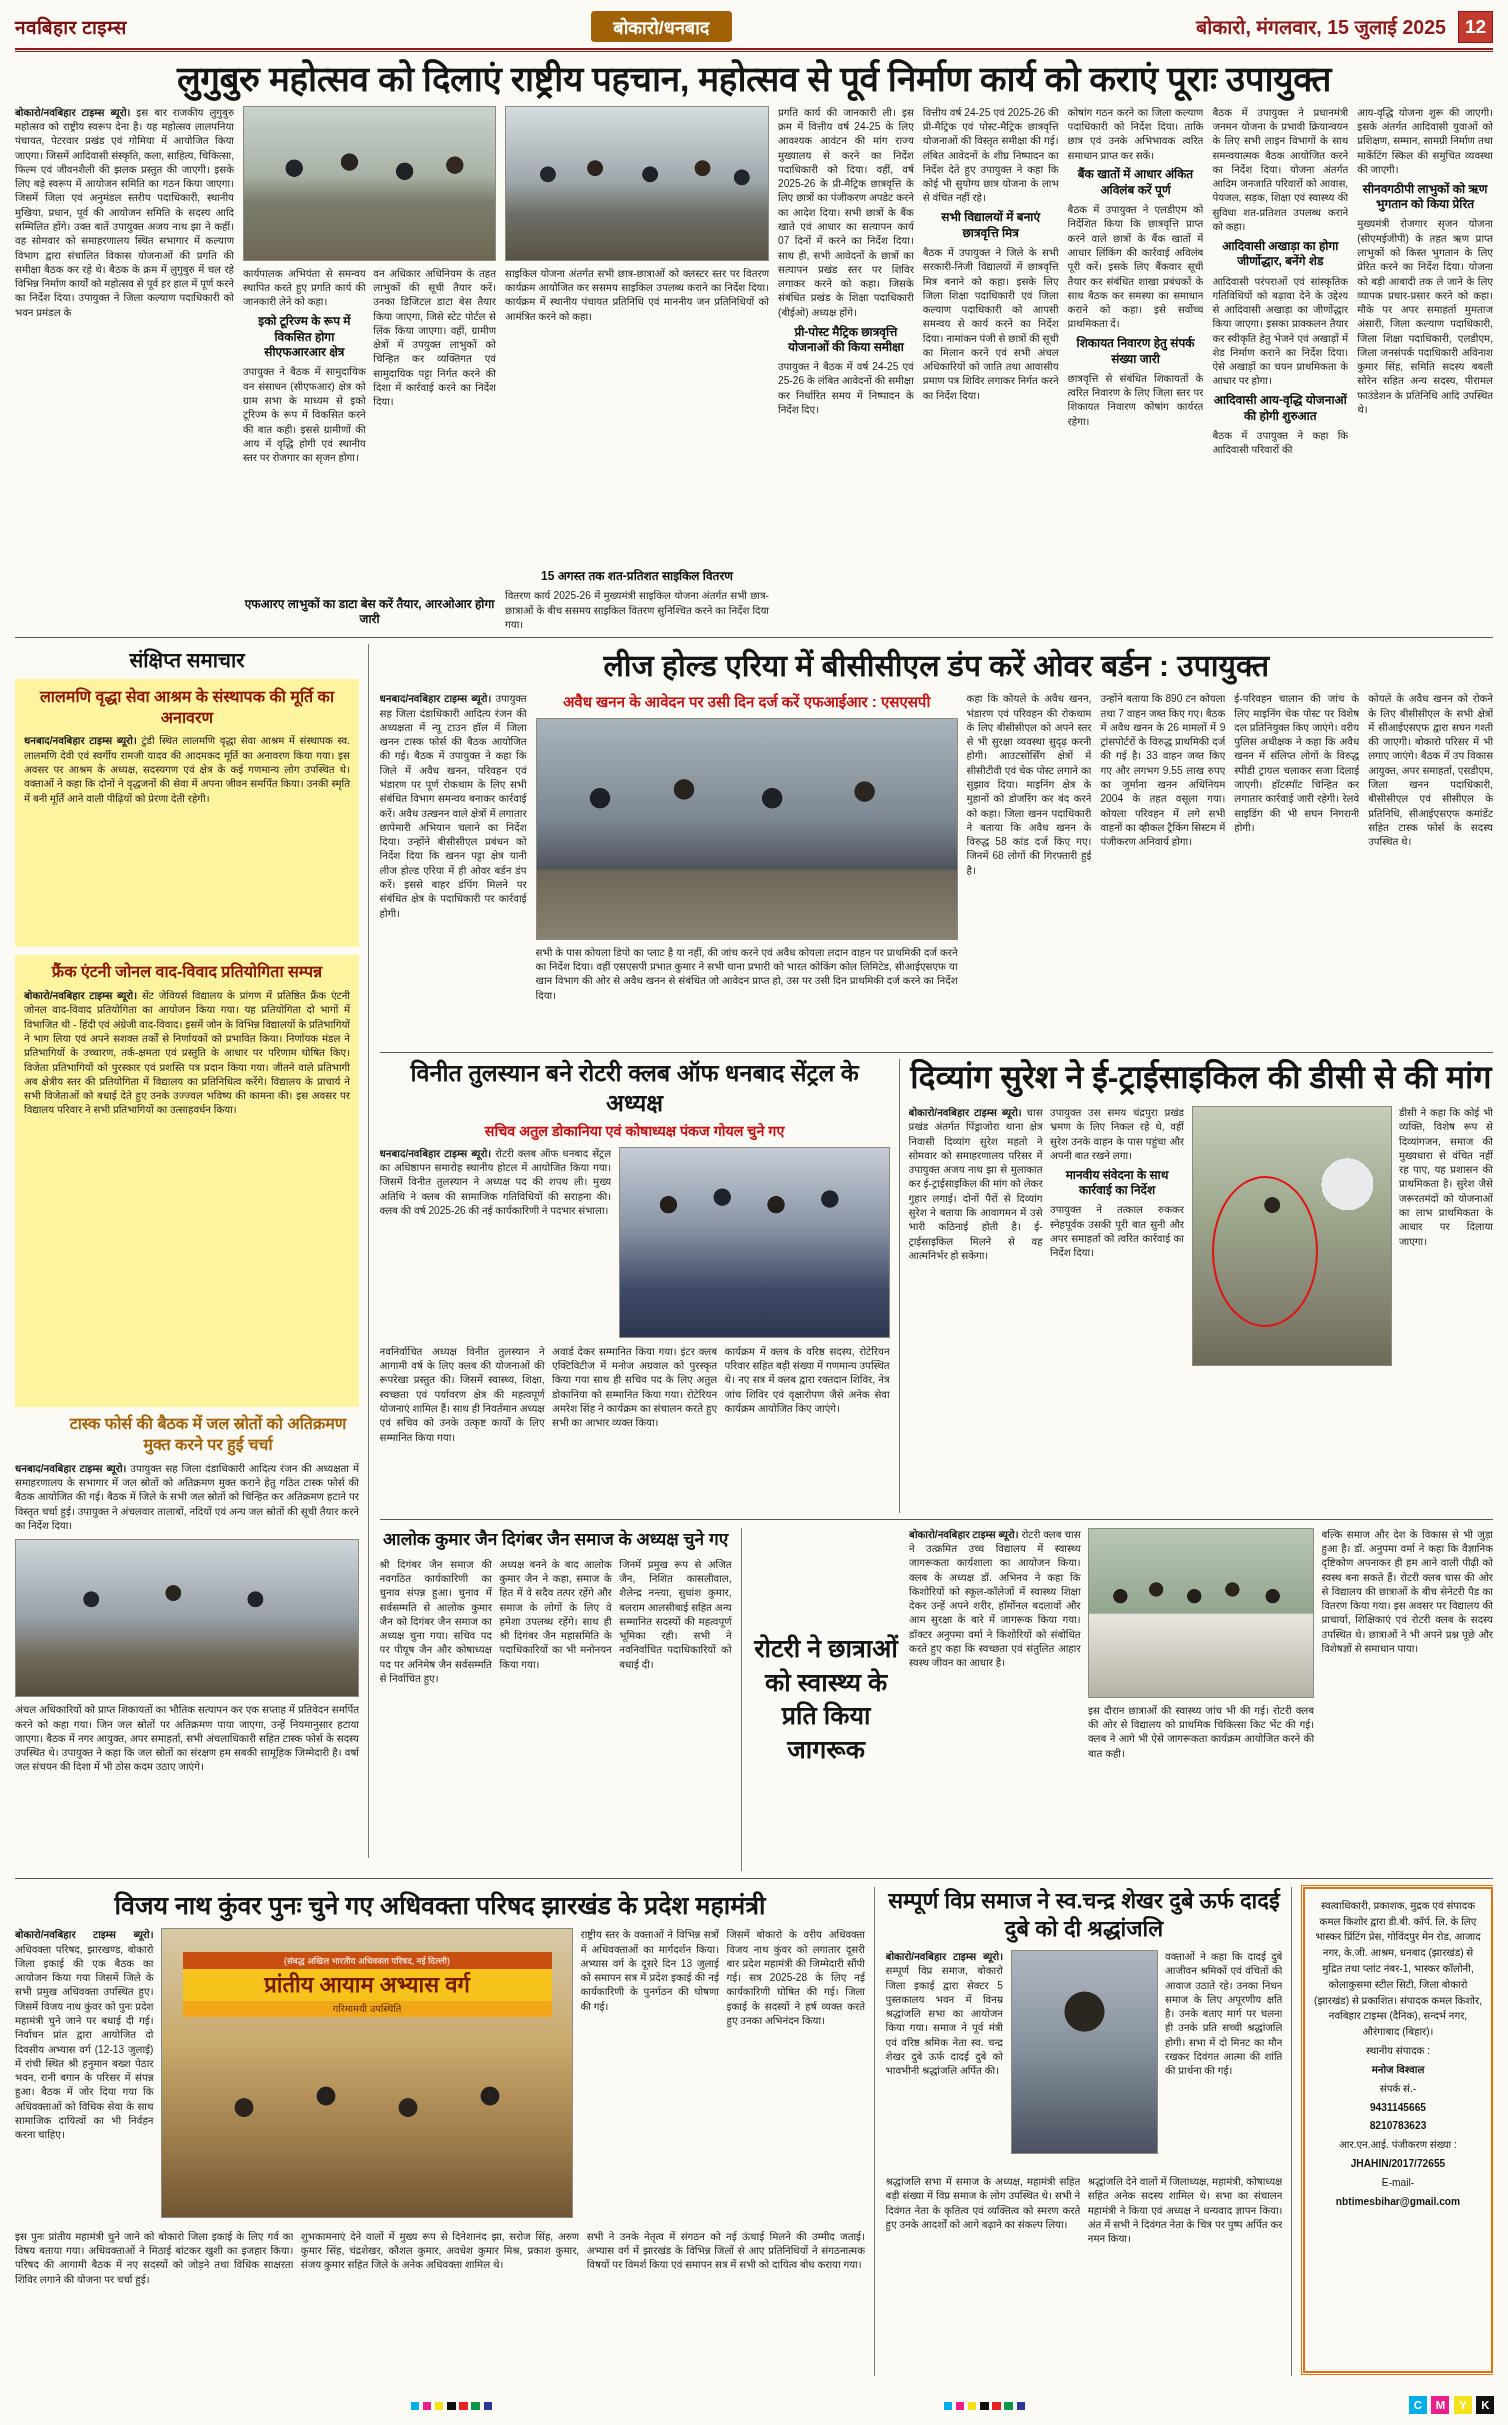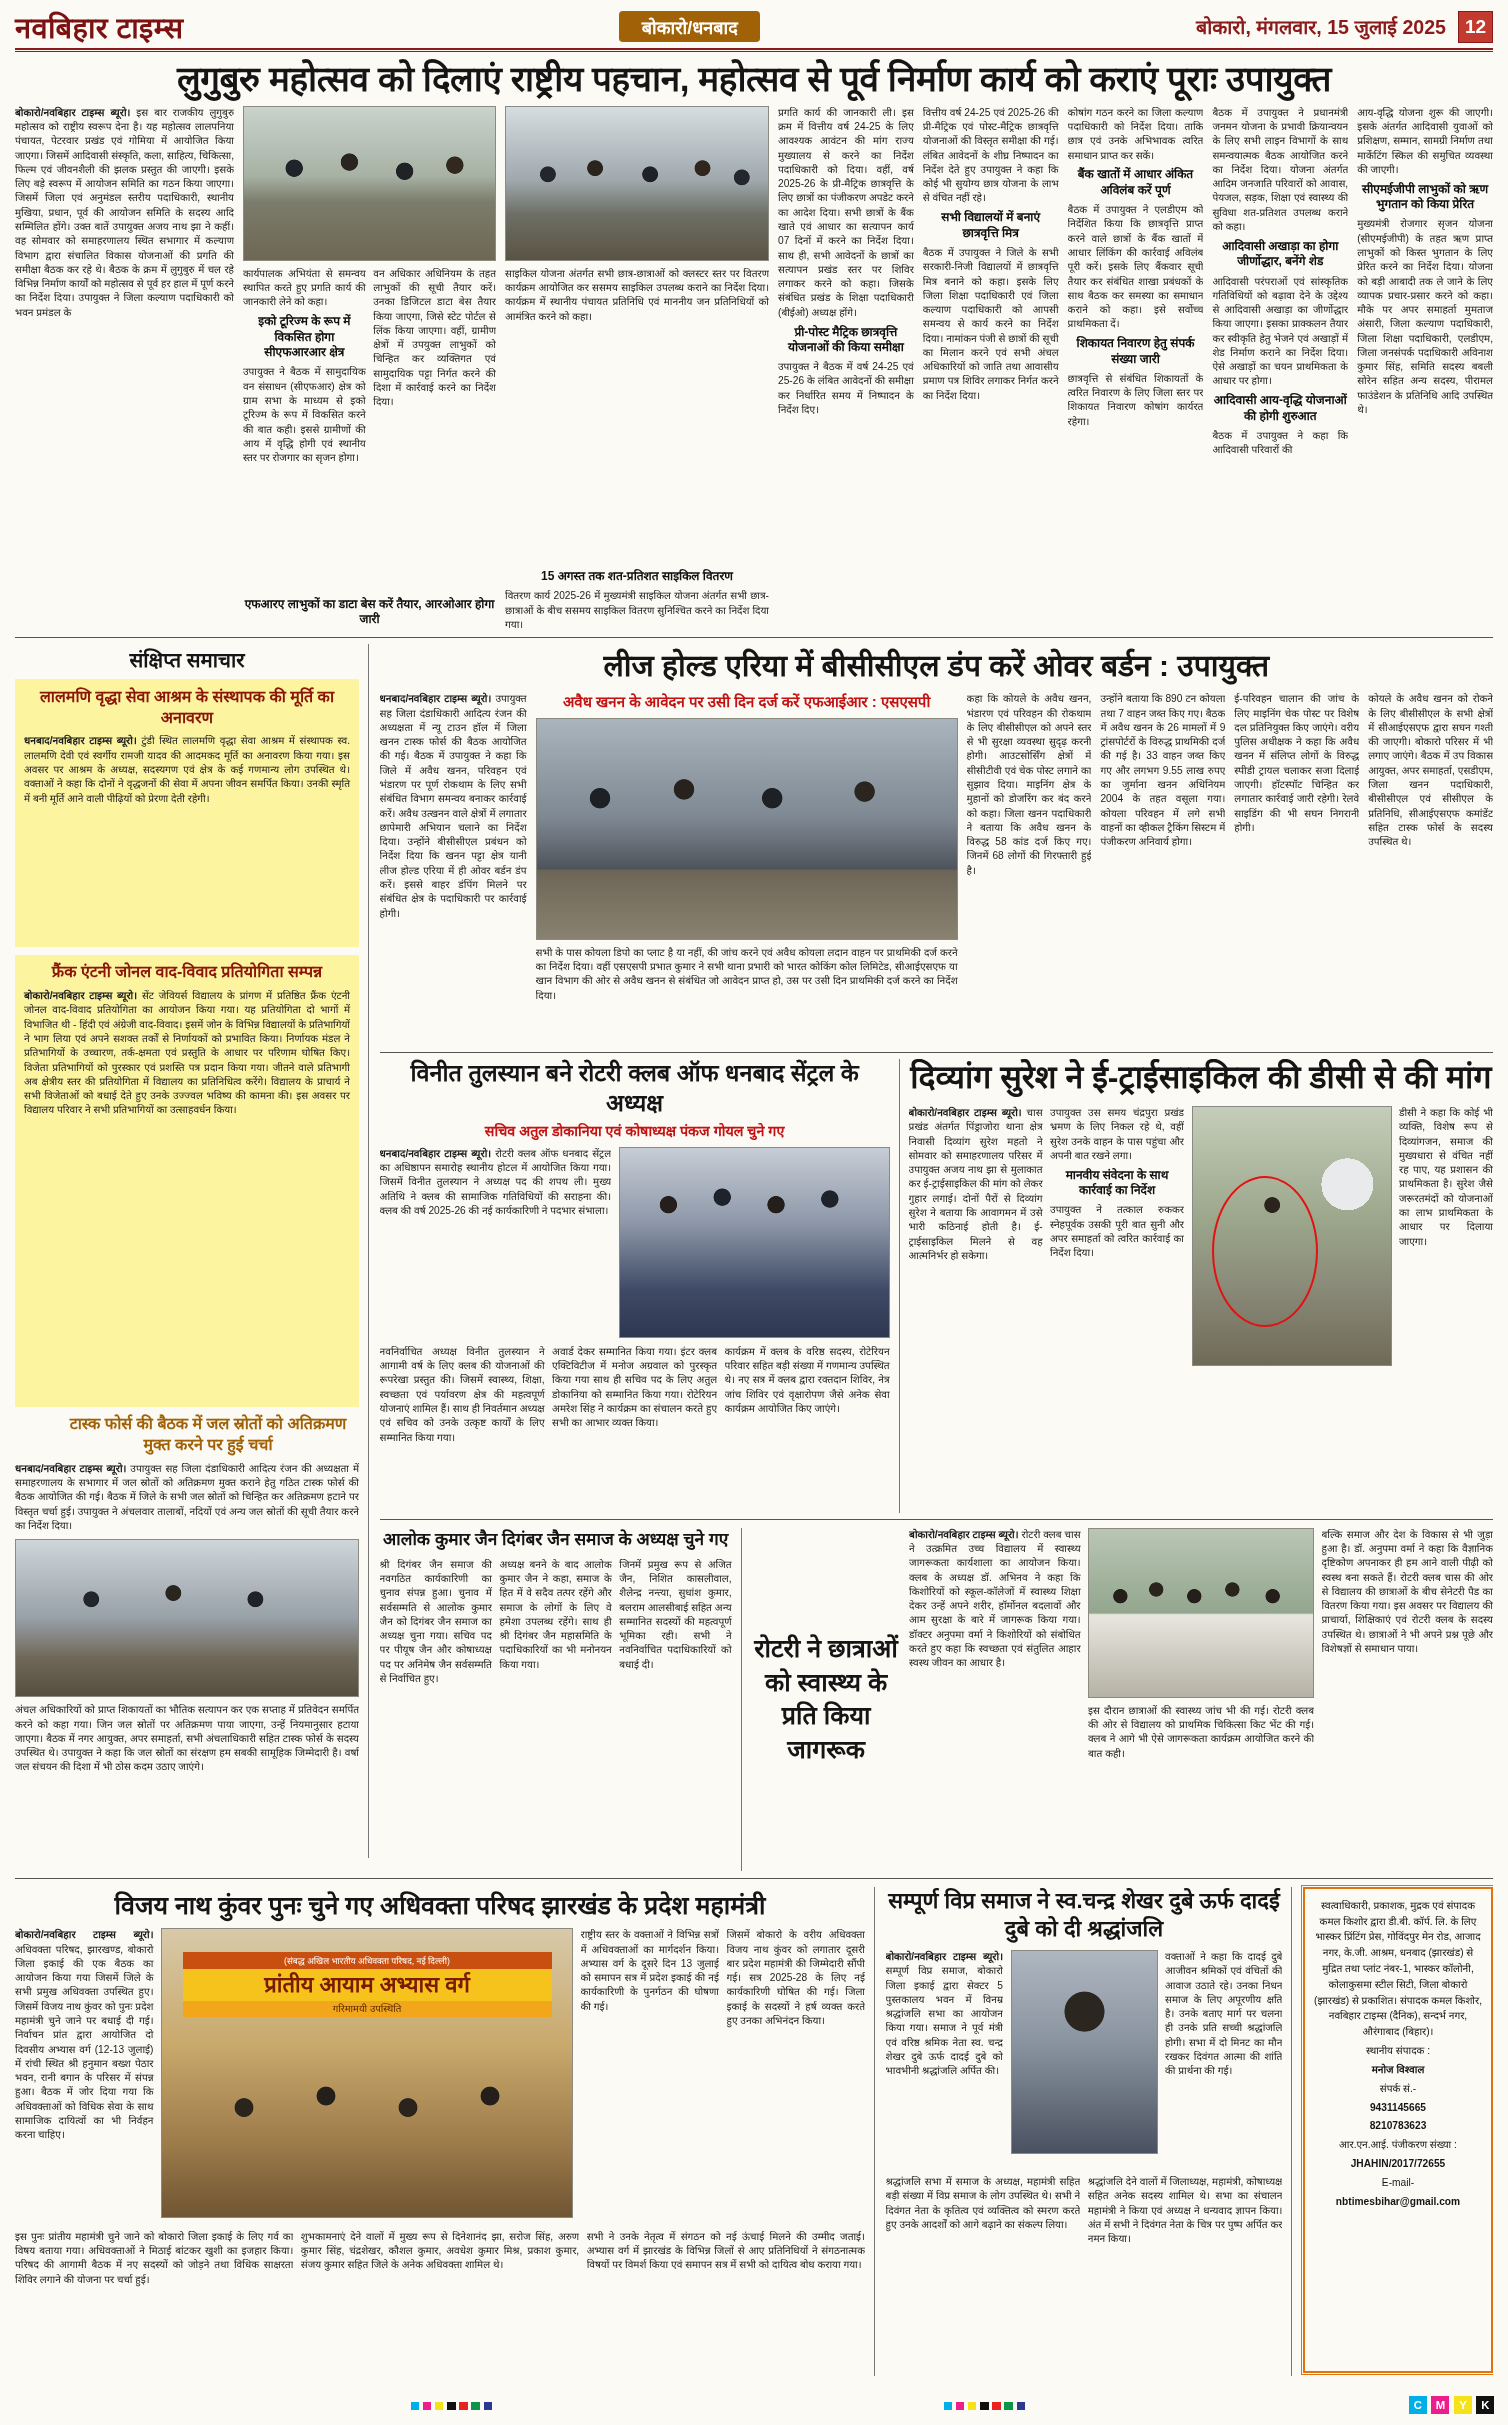--- a/index.html
+++ b/index.html
@@ -3,21 +3,21 @@
 <meta charset="utf-8">
 <style>
   * { margin:0; padding:0; box-sizing:border-box; }
   html,body { width:1508px; }
   body { height:2426px; background:#fbfaf5; overflow:hidden;
          font-family:"Liberation Sans","DejaVu Sans",sans-serif; color:#151515; }
   .page { position:relative; width:1508px; height:2426px; padding:7.5px 15px 0; }
 
   
   .hdr { height:38px; display:flex; align-items:center; justify-content:space-between; }
-  .masthead { font-size:29px; font-weight:800; color:#7c1111; letter-spacing:0.4px;text-align:right; }
+  .masthead { font-size:19px; font-weight:800; color:#7c1111; letter-spacing:0.4px;text-align:right; }
   .tag { background:#a16207; color:#fff; font-size:18px; font-weight:700; padding:3.8px 22.6px; border-radius:3.8px; }
   .hdr-right { display:flex; align-items:center; gap:12px; }
   .dateline { color:#8b1a1a; font-size:19.6px; font-weight:700; }
   .pageno { width:35px; height:32px; background:#c23b2e; color:#fff; font-size:19px; font-weight:800;
             display:flex; align-items:center; justify-content:center; border:1.5px solid #8b1a1a; }
   .rule-red { height:4.5px; border-top:2.3px solid #8b1a1a; border-bottom:0.8px solid #8b1a1a; margin-top:2.3px; }
 
   
   .txt { font-size:10.2px; line-height:1.4; text-align:justify; color:#1c1c1c; }
   .byl { font-weight:700; }
@@ -230,21 +230,21 @@
       </div>
       <div class="col txt" style="flex:1">
         <span>बैठक में उपायुक्त ने प्रधानमंत्री जनमन योजना के प्रभावी क्रियान्वयन के लिए सभी लाइन विभागों के साथ समन्वयात्मक बैठक आयोजित करने का निर्देश दिया। योजना अंतर्गत आदिम जनजाति परिवारों को आवास, पेयजल, सड़क, शिक्षा एवं स्वास्थ्य की सुविधा शत-प्रतिशत उपलब्ध कराने को कहा।</span>
         <h4 class="sub">आदिवासी अखाड़ा का होगा जीर्णोद्धार, बनेंगे शेड</h4>
         <span>आदिवासी परंपराओं एवं सांस्कृतिक गतिविधियों को बढ़ावा देने के उद्देश्य से आदिवासी अखाड़ा का जीर्णोद्धार किया जाएगा। इसका प्राक्कलन तैयार कर स्वीकृति हेतु भेजने एवं अखाड़ों में शेड निर्माण कराने का निर्देश दिया। ऐसे अखाड़ों का चयन प्राथमिकता के आधार पर होगा।</span>
         <h4 class="sub">आदिवासी आय-वृद्धि योजनाओं की होगी शुरुआत</h4>
         <span>बैठक में उपायुक्त ने कहा कि आदिवासी परिवारों की</span>
       </div>
       <div class="col txt" style="flex:1">
         <span>आय-वृद्धि योजना शुरू की जाएगी। इसके अंतर्गत आदिवासी युवाओं को प्रशिक्षण, सम्मान, सामग्री निर्माण तथा मार्केटिंग स्किल की समुचित व्यवस्था की जाएगी।</span>
-        <h4 class="sub">सीएमईजीपी लाभुकों को ऋण भुगतान को किया प्रेरित</h4>
+        <h4 class="sub">सीनवगठीपी लाभुकों को ऋण भुगतान को किया प्रेरित</h4>
         <span>मुख्यमंत्री रोजगार सृजन योजना (सीएमईजीपी) के तहत ऋण प्राप्त लाभुकों को किस्त भुगतान के लिए प्रेरित करने का निर्देश दिया। योजना को बड़ी आबादी तक ले जाने के लिए व्यापक प्रचार-प्रसार करने को कहा। मौके पर अपर समाहर्ता मुमताज अंसारी, जिला कल्याण पदाधिकारी, जिला शिक्षा पदाधिकारी, एलडीएम, जिला जनसंपर्क पदाधिकारी अविनाश कुमार सिंह, समिति सदस्य बबली सोरेन सहित अन्य सदस्य, पीरामल फाउंडेशन के प्रतिनिधि आदि उपस्थित थे।</span>
       </div>
     </div>
   </section>
 
   <div class="mid">
 
     <aside class="briefs">
       <div class="briefs-title">संक्षिप्त समाचार</div>
 

